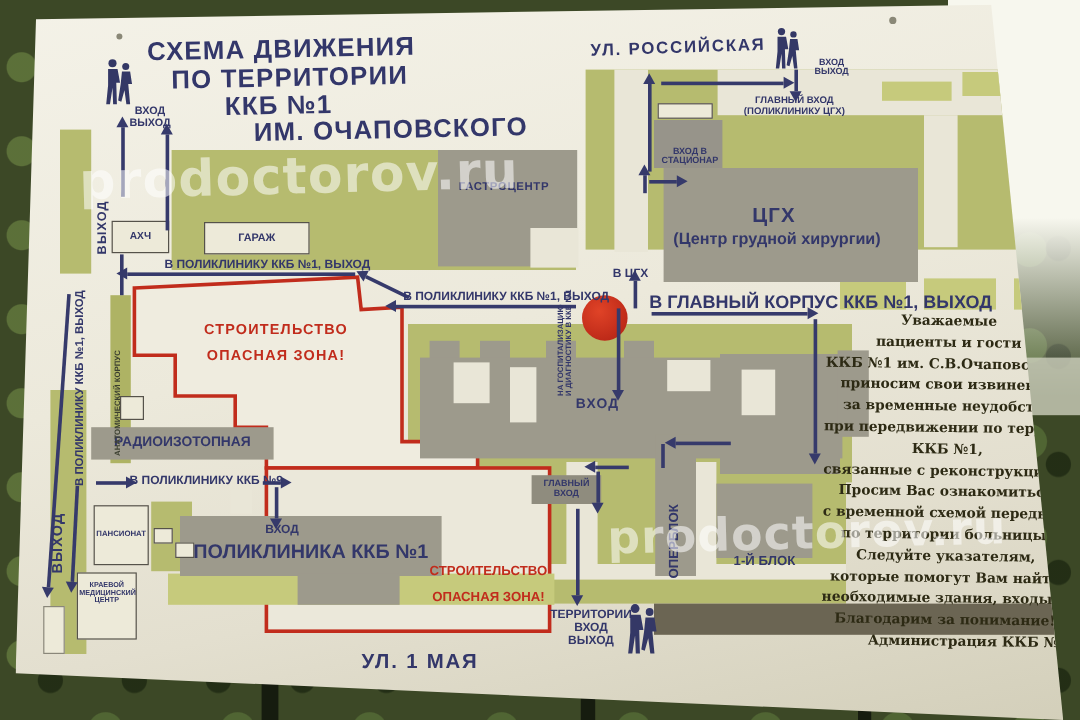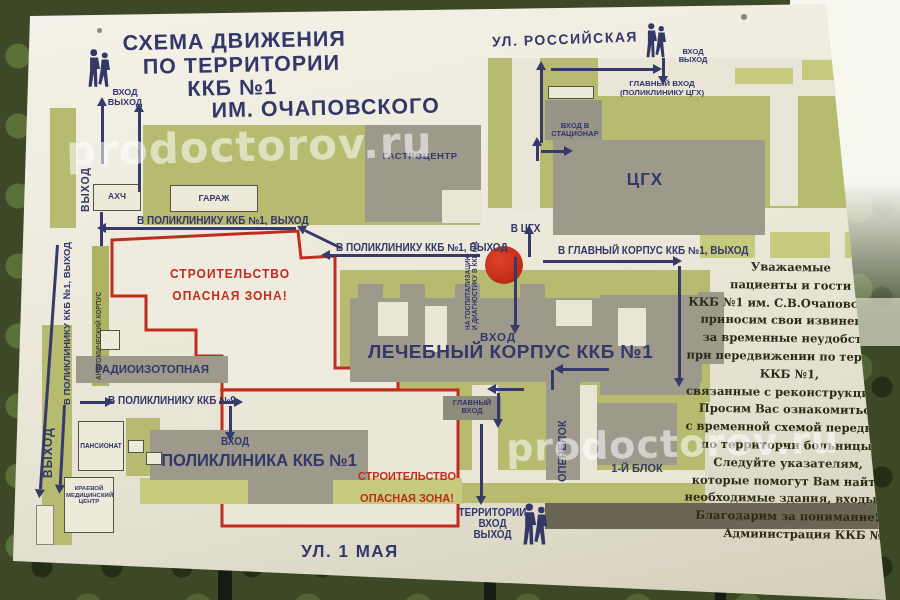--- a/index.html
+++ b/index.html
@@ -92,33 +92,33 @@
 
   <div class="wb" style="left:93px;top:184px;width:48px;height:27px"></div>
   <div class="lbl c" style="left:93px;top:192px;width:48px;font-size:8.5px">АХЧ</div>
   <div class="wb" style="left:170px;top:185px;width:88px;height:27px"></div>
   <div class="lbl c" style="left:170px;top:193px;width:88px;font-size:9px">ГАРАЖ</div>
 
   <div class="wb" style="left:548px;top:86px;width:46px;height:13px"></div>
   <div class="b" style="left:545px;top:100px;width:57px;height:40px;background:#97948a"></div>
   <div class="b" style="left:553px;top:140px;width:212px;height:95px"></div>
   <div class="lbl c" style="left:615px;top:170px;width:60px;font-size:17px;letter-spacing:1px">ЦГХ</div>
+  <div class="lbl c nw" style="left:535px;top:191px;width:225px;font-size:13.5px">(Центр грудной хирургии)</div>
 
   <div class="b" style="left:358px;top:284px;width:25px;height:18px"></div>
   <div class="b" style="left:400px;top:284px;width:25px;height:18px"></div>
   <div class="b" style="left:455px;top:284px;width:25px;height:18px"></div>
   <div class="b" style="left:520px;top:284px;width:25px;height:18px"></div>
   <div class="b" style="left:350px;top:298px;width:352px;height:84px"></div>
   <div class="b" style="left:600px;top:295px;width:100px;height:100px"></div>
   <div class="cr2" style="left:378px;top:302px;width:30px;height:34px"></div>
   <div class="cr2" style="left:425px;top:306px;width:22px;height:46px"></div>
   <div class="cr2" style="left:556px;top:300px;width:36px;height:26px"></div>
   <div class="cr2" style="left:618px;top:308px;width:28px;height:38px"></div>
   <div class="b" style="left:698px;top:292px;width:26px;height:72px"></div>
-  <div class="lbl c nw" style="left:368px;top:341px;width:270px;font-size:19px;letter-spacing:.5px">ЛЕЧЕБНЫЙ КОРПУС ККБ №1</div>
 
   <div class="b" style="left:443px;top:396px;width:58px;height:24px;background:#8f8c7e"></div>
   <div class="lbl c" style="left:445px;top:399px;width:54px;font-size:7.5px">ГЛАВНЫЙ ВХОД</div>
 
   <div class="b" style="left:150px;top:430px;width:218px;height:50px"></div>
   <div class="b" style="left:248px;top:478px;width:85px;height:26px"></div>
   <div class="lbl c" style="left:195px;top:436px;width:80px;font-size:10px">ВХОД</div>
   <div class="lbl c nw" style="left:153px;top:451px;width:212px;font-size:16.5px">ПОЛИКЛИНИКА ККБ №1</div>
 
   <div class="b" style="left:76px;top:356px;width:152px;height:27px"></div>
@@ -183,21 +183,21 @@
     <span style="display:block">ВХОД</span>
     <span style="display:block">ВЫХОД</span>
   </div>
   <div class="lbl rr nw" style="left:80px;top:212px;width:55px;font-size:10.5px;letter-spacing:1px">ВЫХОД</div>
   <div class="lbl rr nw" style="left:62px;top:405px;width:165px;font-size:9.5px">В ПОЛИКЛИНИКУ ККБ №1, ВЫХОД</div>
   <div class="lbl rr nw" style="left:42px;top:478px;width:58px;font-size:12px;letter-spacing:1px">ВЫХОД</div>
   <div class="lbl nw" style="left:137px;top:215px;font-size:10px">В ПОЛИКЛИНИКУ ККБ №1, ВЫХОД</div>
   <div class="lbl nw" style="left:336px;top:242px;font-size:10px">В ПОЛИКЛИНИКУ ККБ №1, ВЫХОД</div>
   <div class="lbl nw" style="left:108px;top:395px;font-size:10px">В ПОЛИКЛИНИКУ ККБ №9</div>
   <div class="lbl c nw" style="left:503px;top:223px;width:45px;font-size:10px">В ЦГХ</div>
-  <div class="lbl nw" style="left:558px;top:245px;font-size:10px">В ГЛАВНЫЙ КОРПУС ККБ №1, ВЫХОД</div>
+  <div class="lbl nw" style="left:541px;top:245px;font-size:15px">В ГЛАВНЫЙ КОРПУС ККБ №1, ВЫХОД</div>
   <div class="lbl c" style="left:472px;top:331px;width:52px;font-size:11.5px;letter-spacing:1px">ВХОД</div>
   <div class="abs" style="left:464px;top:330px;z-index:24;transform:rotate(-90deg);transform-origin:left top">
     <div class="lbl nw" style="position:static;font-size:6.5px">НА ГОСПИТАЛИЗАЦИЮ</div>
     <div class="lbl nw" style="position:static;font-size:6.5px">И ДИАГНОСТИКУ В ККБ №1</div>
   </div>
   <div class="lbl c" style="left:672px;top:48px;width:42px;font-size:7.5px">
     <span style="display:block">ВХОД</span>
     <span style="display:block">ВЫХОД</span>
   </div>
   <div class="lbl c" style="left:613px;top:80px;width:98px;font-size:8px">

